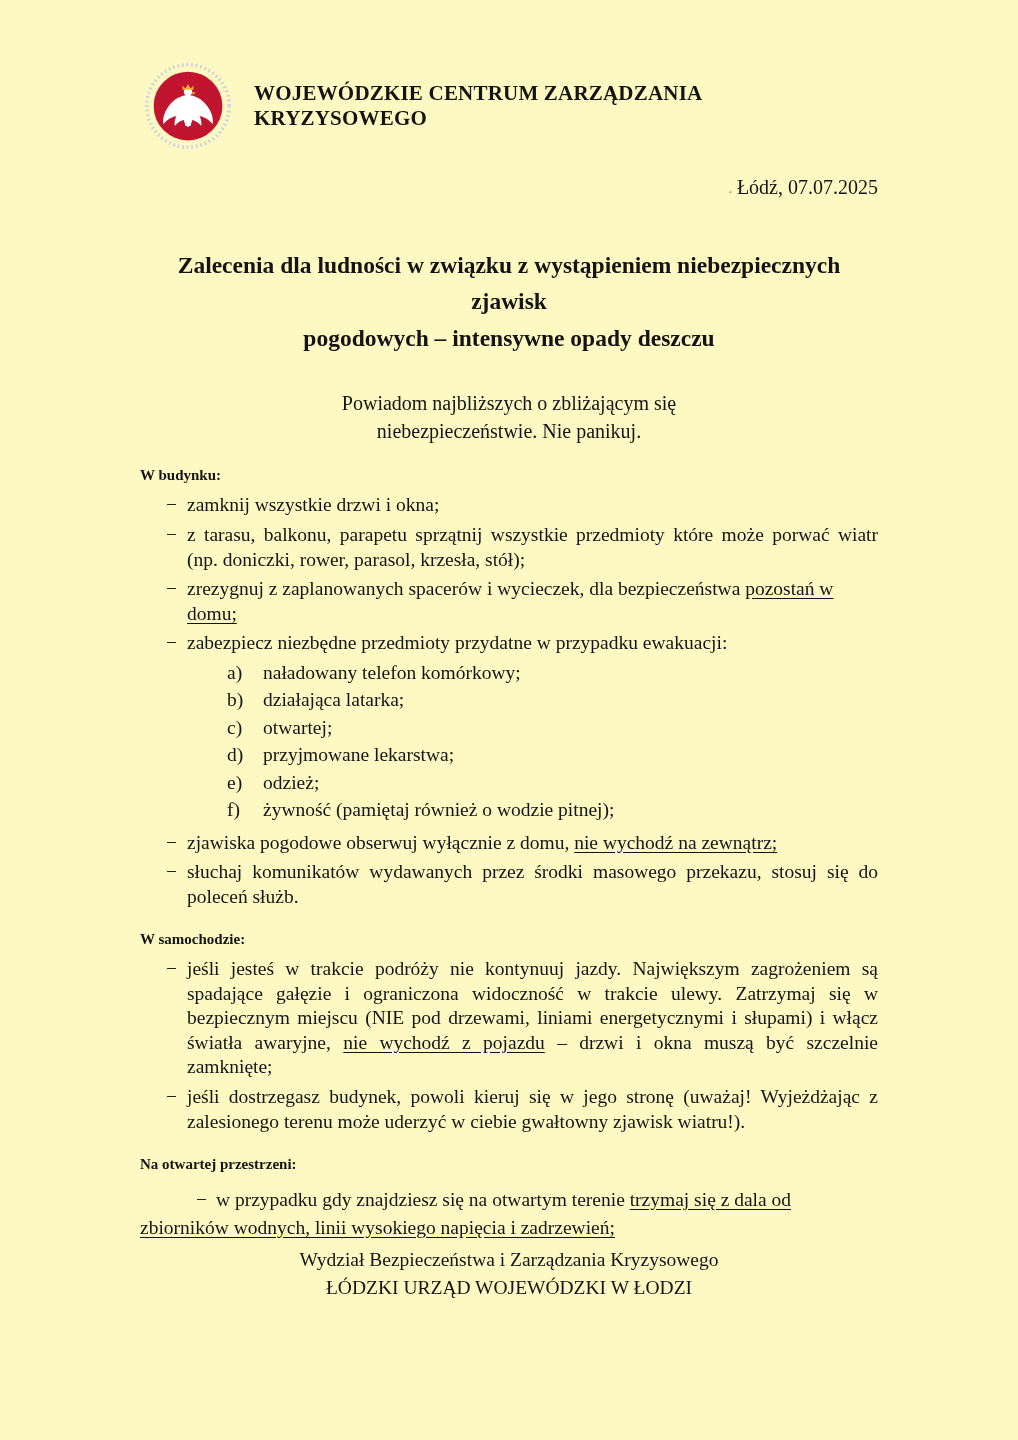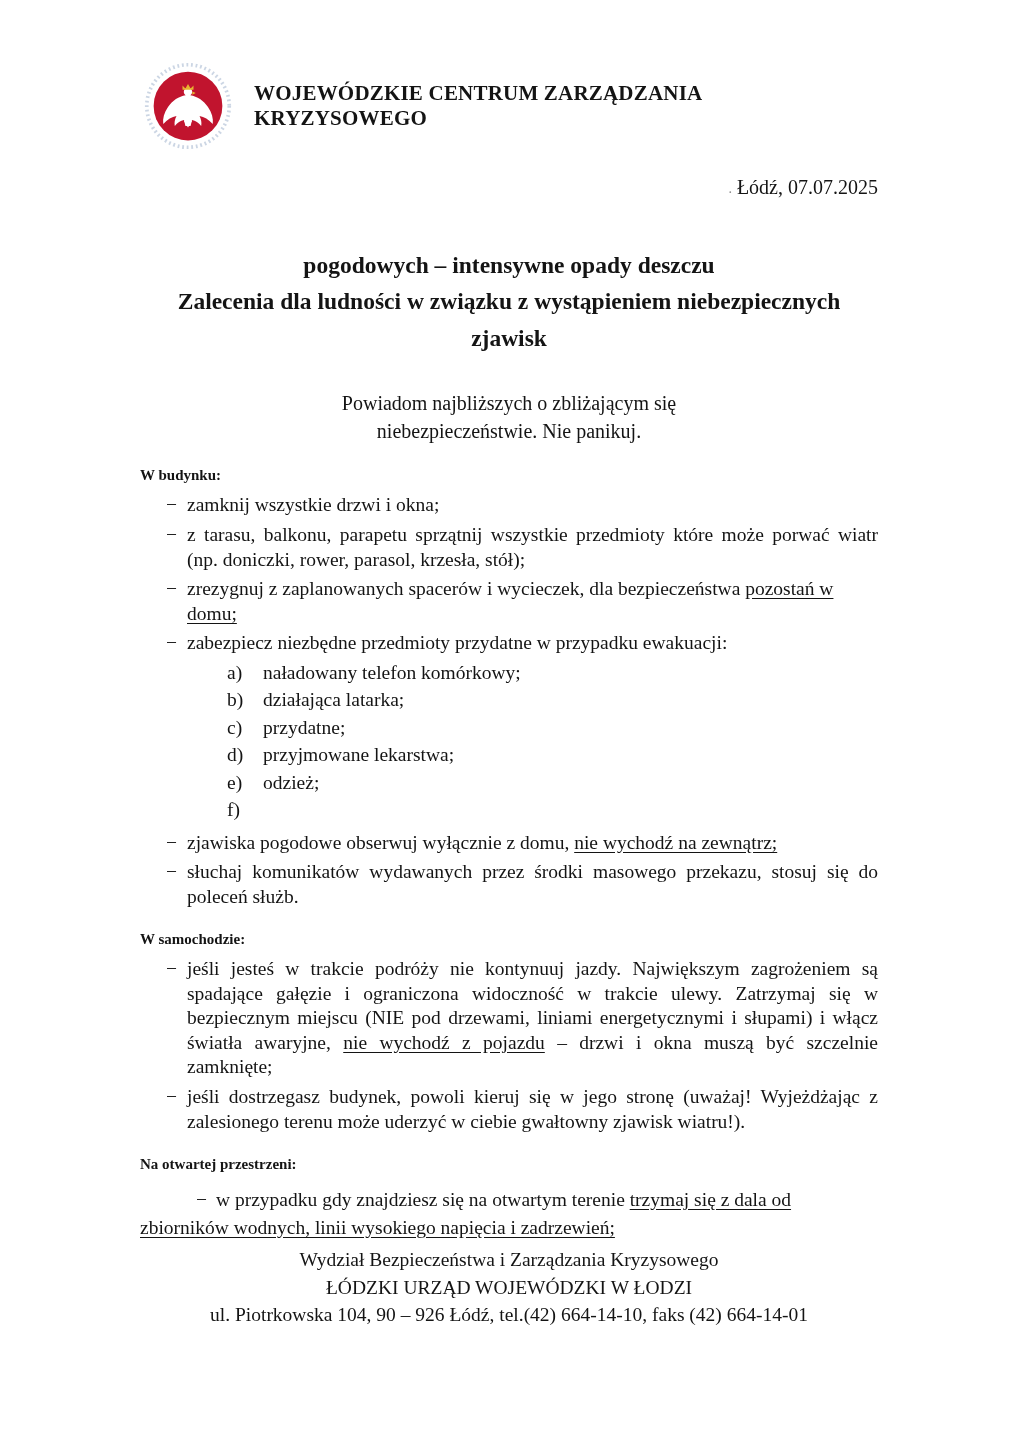--- a/index.html
+++ b/index.html
@@ -1,20 +1,20 @@
 <!DOCTYPE html>
 <html lang="pl"><head>
 <meta charset="utf-8">
 <style>
   html,body{margin:0;padding:0;background:#9a9a9a;}
   .page{
     position:relative;
     width:1018px;height:1440px;
     margin:0 auto;
-    background:#ffffff;
+    background:#fef9c3;
     color:#141414;
     font-family:"Liberation Serif","DejaVu Serif",serif;
     font-size:19.5px;
     box-sizing:border-box;
     padding:62px 140px 0 140px;
     overflow:hidden;
   }
   
   .letterhead{display:flex;align-items:center;gap:22px;margin-left:4px;}
   .logo{width:88px;height:88px;flex:none;}
@@ -65,22 +65,22 @@
       </svg>
     </div>
     <div class="org-name">WOJEWÓDZKIE CENTRUM ZARZĄDZANIA KRYZYSOWEGO</div>
   </div>
 
   <div class="dateline">
     <span class="mark">.</span><span>Łódź, 07.07.2025</span>
   </div>
 
   <h1 class="doc-title">
+    <span>Zalecenia dla ludności w związku z wystąpieniem niebezpiecznych zjawisk</span>
     <span>pogodowych – intensywne opady deszczu</span>
-    <span>Zalecenia dla ludności w związku z wystąpieniem niebezpiecznych zjawisk</span>
   </h1>
 
   <div class="intro">
     <span class="gap">Powiadom najbliższych o zbliżającym się</span>
     <span>niebezpieczeństwie. Nie panikuj.</span>
   </div>
 
   <h2 class="sec">W budynku:</h2>
   <ul class="bullets">
     <li>
@@ -103,32 +103,33 @@
           <li>
               <span class="ltr">a)</span>
               <span>naładowany telefon komórkowy;</span>
             </li>
           <li>
               <span class="ltr">b)</span>
               <span>działająca latarka;</span>
             </li>
           <li>
               <span class="ltr">c)</span>
-              <span>przydatne;</span>
+              <span>otwartej;</span>
             </li>
           <li>
               <span class="ltr">d)</span>
               <span>przyjmowane lekarstwa;</span>
             </li>
           <li>
               <span class="ltr">e)</span>
               <span>odzież;</span>
             </li>
           <li>
               <span class="ltr">f)</span>
+              <span>żywność (pamiętaj również o wodzie pitnej);</span>
             </li>
         </ul>
       </span>
     </li>
     <li>
       <span class="dash">−</span>
       <span class="btxt"><span>zjawiska pogodowe obserwuj wyłącznie z domu, </span><u>nie wychodź na zewnątrz;</u></span>
     </li>
     <li>
       <span class="dash">−</span>
@@ -149,16 +150,15 @@
   </ul>
 
   <h2 class="sec">Na otwartej przestrzeni:</h2>
   <p class="open-area">
     <span class="dash-inline">−</span><span>w przypadku gdy znajdziesz się na otwartym terenie </span><u>trzymaj się z dala od zbiorników wodnych, linii wysokiego napięcia i zadrzewień;</u>
   </p>
 
   <div class="footer">
     <span>Wydział Bezpieczeństwa i Zarządzania Kryzysowego</span>
     <span>ŁÓDZKI URZĄD WOJEWÓDZKI W ŁODZI</span>
-    <span>ul. Piotrkowska 104, 90 – 926 Łódź, tel.(42) 664-14-10, faks (42) 664-14-01</span>
   </div>
 
 </div>
 
 </body></html>

